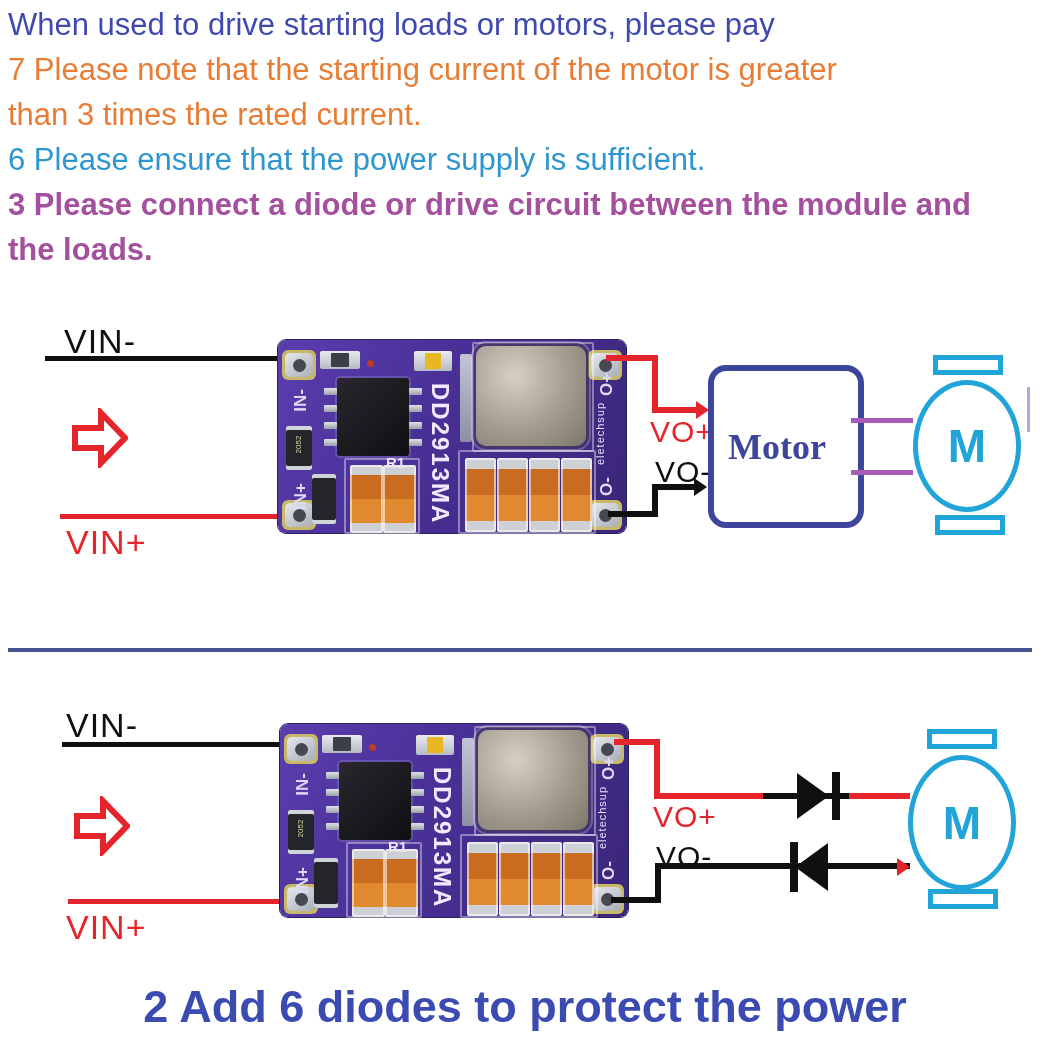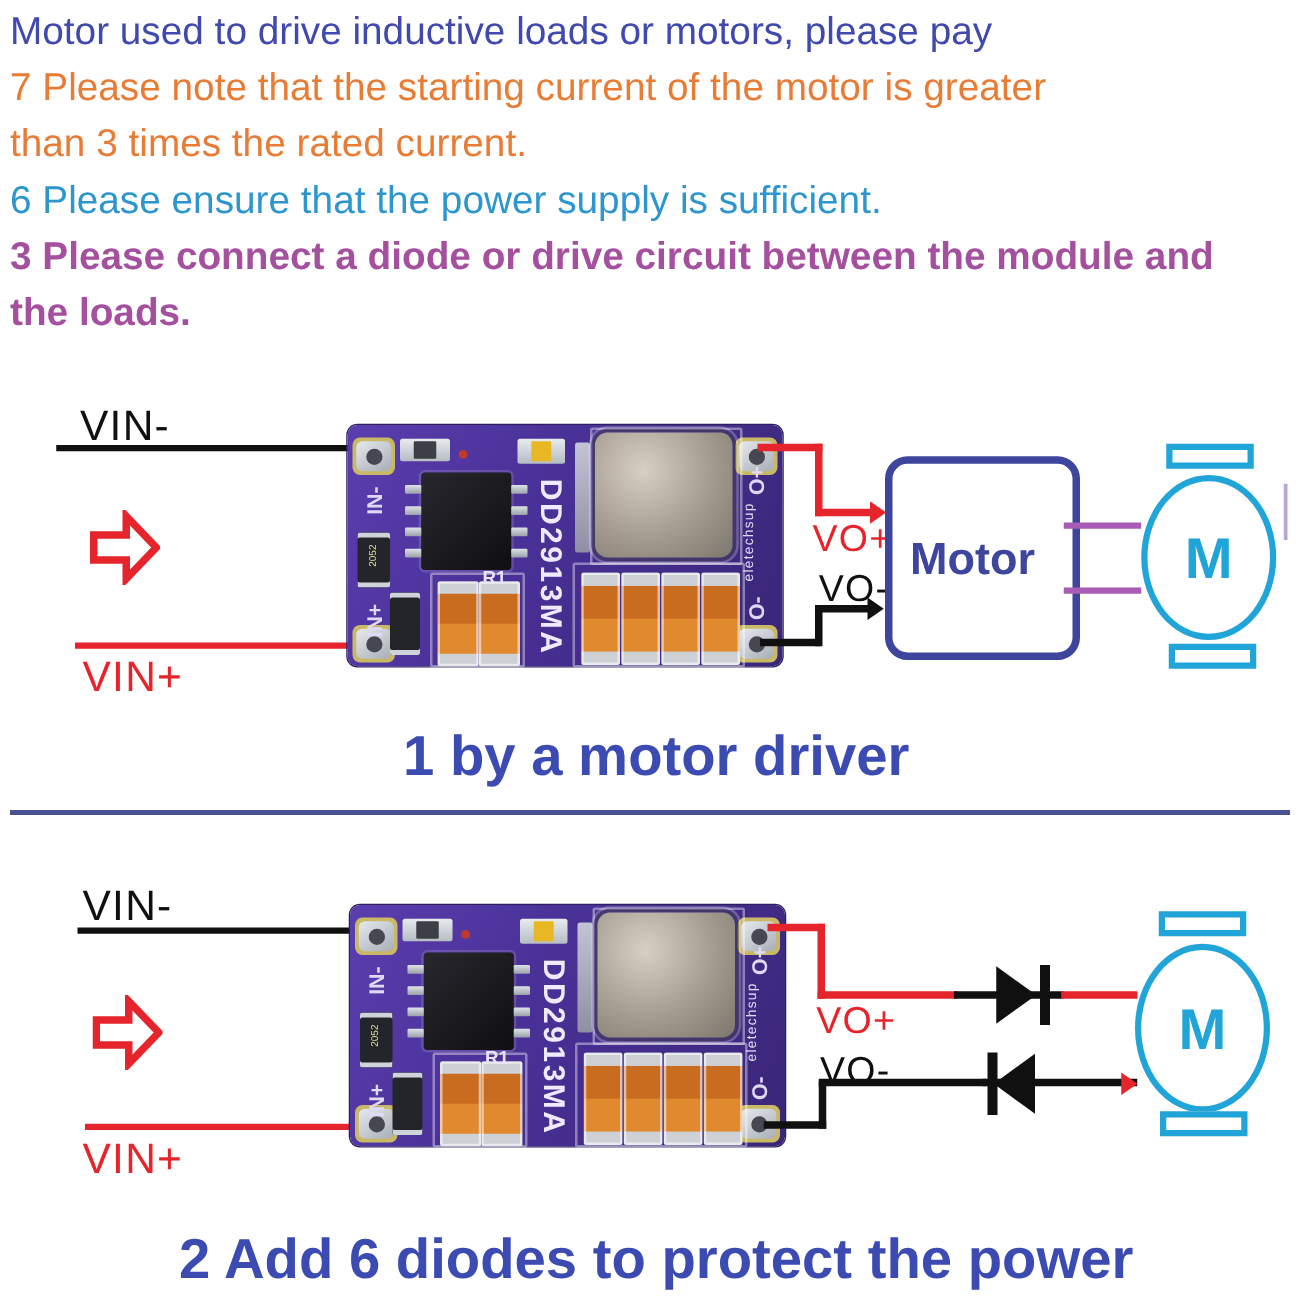--- a/index.html
+++ b/index.html
@@ -28,21 +28,21 @@
   .flow-arrow{position:absolute;}
 
   
   .caption{position:absolute;left:0;width:100%;text-align:center;font-size:45px;font-weight:bold;
            color:var(--caption_blue);letter-spacing:0;}
   .divider{position:absolute;left:8px;top:648px;width:1024px;height:4px;background:var(--divider);}
 
   
   .driver{position:absolute;left:708px;top:365px;width:130px;height:151px;border:6px solid var(--driver_indigo);
           border-radius:18px;background:#fff;display:flex;flex-direction:column;justify-content:center;
-          gap:10px;padding-left:14px;color:var(--driver_indigo);font-size:36px;font-weight:bold;line-height:1;}
+          gap:10px;padding-left:14px;color:var(--driver_indigo);font-size:36px;font-weight:bold;line-height:1;font-family:Liberation Serif, serif;}
 
   
   .motor{position:absolute;background:#fff;border:5px solid var(--motor_cyan);border-radius:50%;
          display:flex;align-items:center;justify-content:center;
          color:var(--motor_cyan);font-weight:bold;font-size:46px;}
   .mcap{position:absolute;background:#fff;border:5px solid var(--motor_cyan);}
 
   
   .module{position:absolute;width:348px;height:193px;border-radius:8px;
           background:linear-gradient(115deg,#5a3eae 0%,#4a3198 40%,#3a2678 100%);
@@ -79,21 +79,21 @@
   .compyellow i{position:absolute;left:30%;top:2px;bottom:2px;width:40%;background:#e8b824;border-radius:1px;}
 
   .artifact{position:absolute;left:1027px;top:387px;width:3px;height:45px;background:#b9a6d6;}
 </style>
 </head>
 <body>
 
 <div class="page">
 
   <div class="notes">
-    <div class="note-indigo">Motor used to drive inductive loads or motors, please pay</div>
+    <div class="note-indigo">When used to drive starting loads or motors, please pay</div>
     <div class="note-orange">7 Please note that the starting current of the motor is greater</div>
     <div class="note-orange">than 3 times the rated current.</div>
     <div class="note-blue">6 Please ensure that the power supply is sufficient.</div>
     <div class="note-purple">3 Please connect a diode or drive circuit between the module and</div>
     <div class="note-purple">the loads.</div>
   </div>
 
   <div class="io-label lbl-black" style="left:64px;top:322px">VIN-</div>
   <div class="wire wire-black" style="left:45px;top:356px;width:255px;height:5px"></div>
 
@@ -188,21 +188,20 @@
   <div class="wire wire-purple" style="left:851px;top:418px;width:62px;height:5px"></div>
   <div class="wire wire-purple" style="left:851px;top:470px;width:62px;height:5px"></div>
 
   <div class="mcap" style="left:933px;top:355px;width:60px;height:10px"></div>
   <div class="motor" style="left:913px;top:380px;width:98px;height:122px">
     <span>M</span>
   </div>
   <div class="mcap" style="left:935px;top:515px;width:60px;height:10px"></div>
   <div class="artifact"></div>
 
-  <div class="caption" style="top:579px">1 by a motor driver</div>
   <div class="divider"></div>
 
   <div class="io-label lbl-black" style="left:66px;top:706px">VIN-</div>
   <div class="wire wire-black" style="left:62px;top:742px;width:236px;height:5px"></div>
 
   <svg class="flow-arrow" style="left:74px;top:796px" width="56" height="60" viewBox="0 0 56 60">
     <polygon points="3,20 29,20 29,5 53,30 29,55 29,40 3,40" fill="#ffffff" stroke="#e6242b" stroke-width="6" stroke-linejoin="miter"></polygon>
   </svg>
 
   <div class="wire wire-red" style="left:68px;top:899px;width:230px;height:5px"></div>

